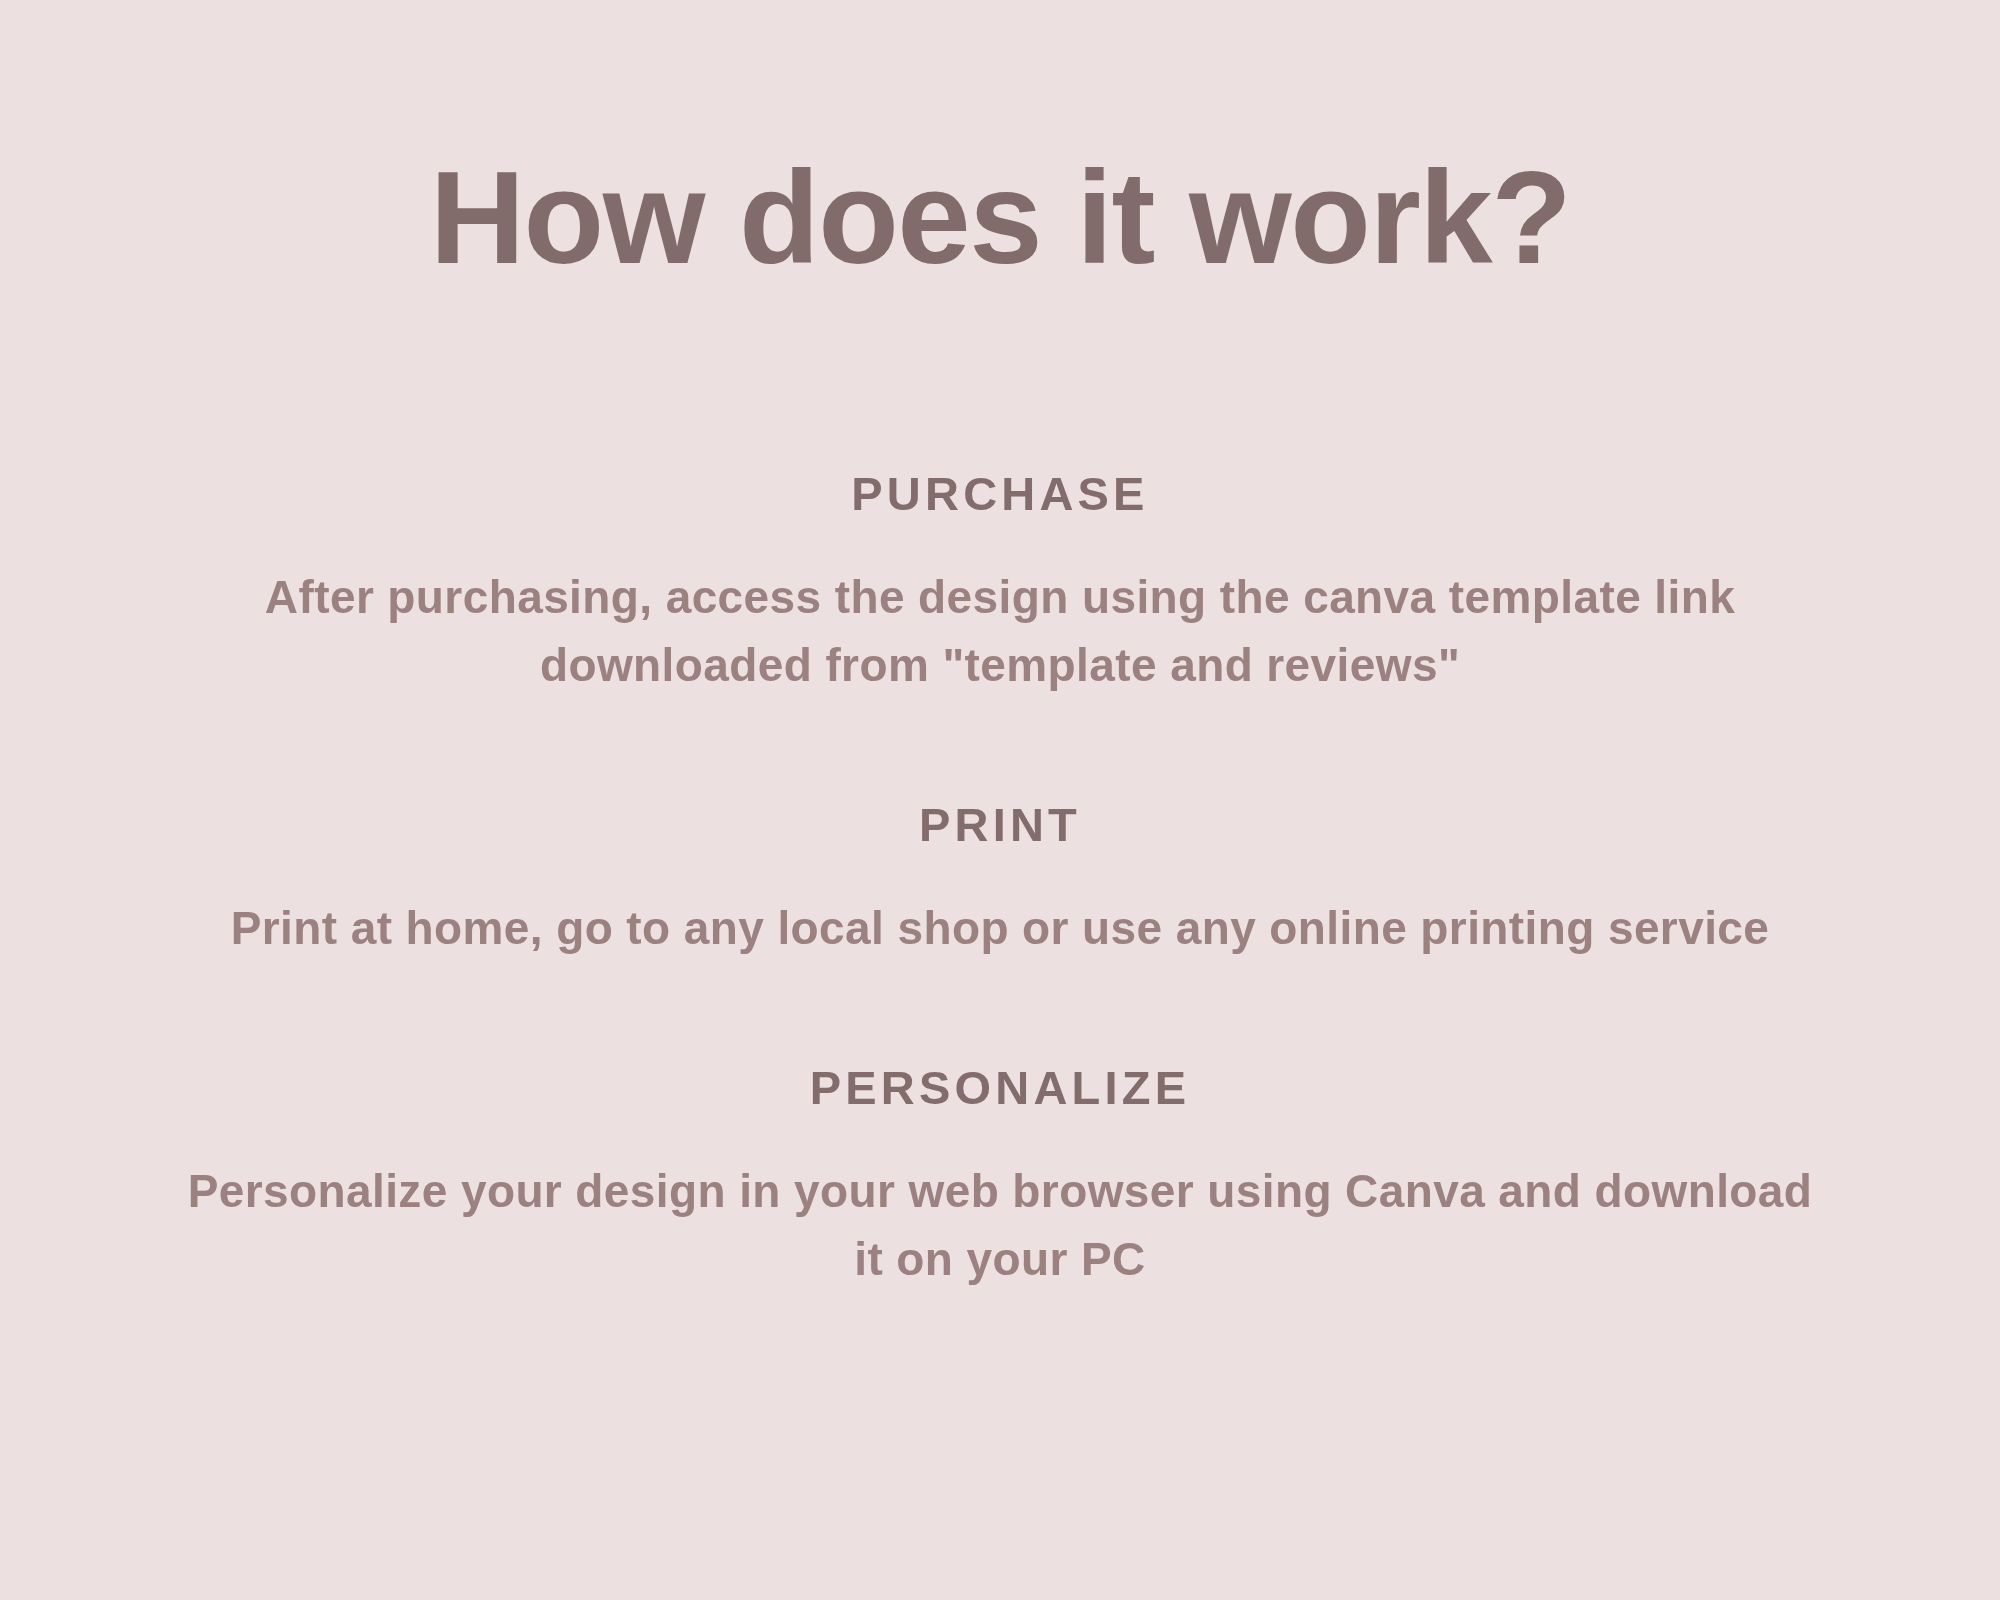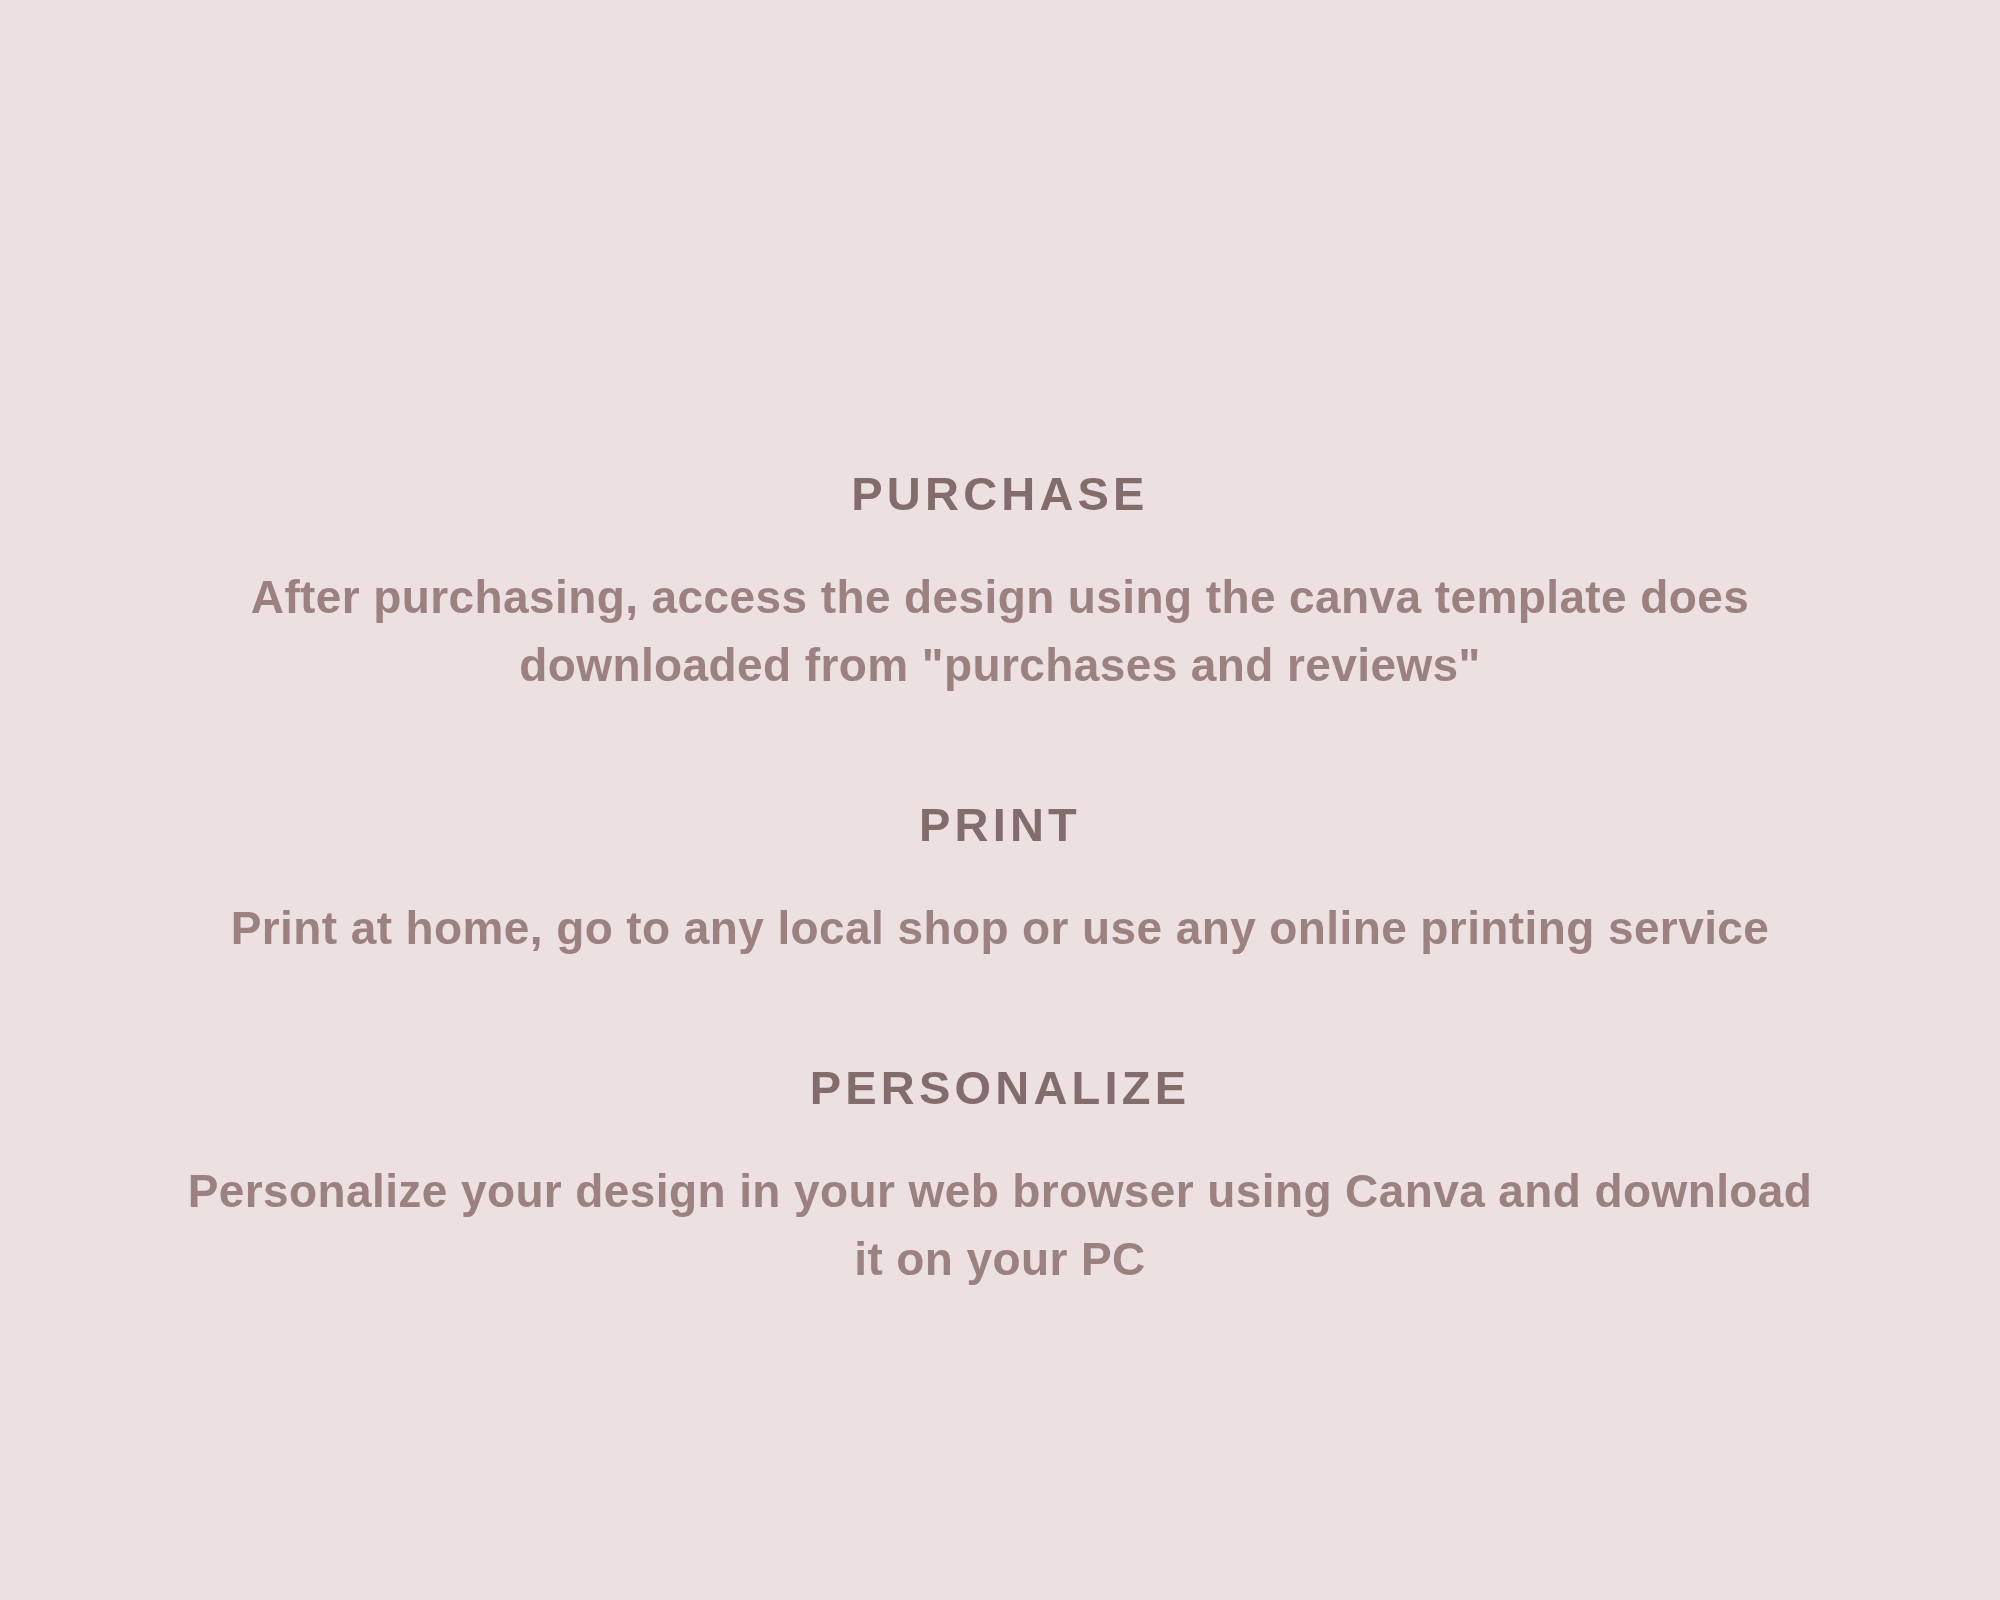--- a/index.html
+++ b/index.html
@@ -89,26 +89,27 @@
     line-height: 1.48;
     color: #9c8181;
     text-align: center;
   }
 </style>
 </head>
 <body>
 
 <div class="poster">
 
+  <h1 class="poster-title">How does it work?</h1>
 
   <div class="steps">
 
     <section class="step">
       <h2 class="step-heading">PURCHASE</h2>
-      <p class="step-body">After purchasing, access the design using the canva template does downloaded from "purchases and reviews"</p>
+      <p class="step-body">After purchasing, access the design using the canva template link downloaded from "template and reviews"</p>
     </section>
 
     <section class="step">
       <h2 class="step-heading">PRINT</h2>
       <p class="step-body">Print at home, go to any local shop or use any online printing service</p>
     </section>
 
     <section class="step">
       <h2 class="step-heading">PERSONALIZE</h2>
       <p class="step-body">Personalize your design in your web browser using Canva and download it on your PC</p>

